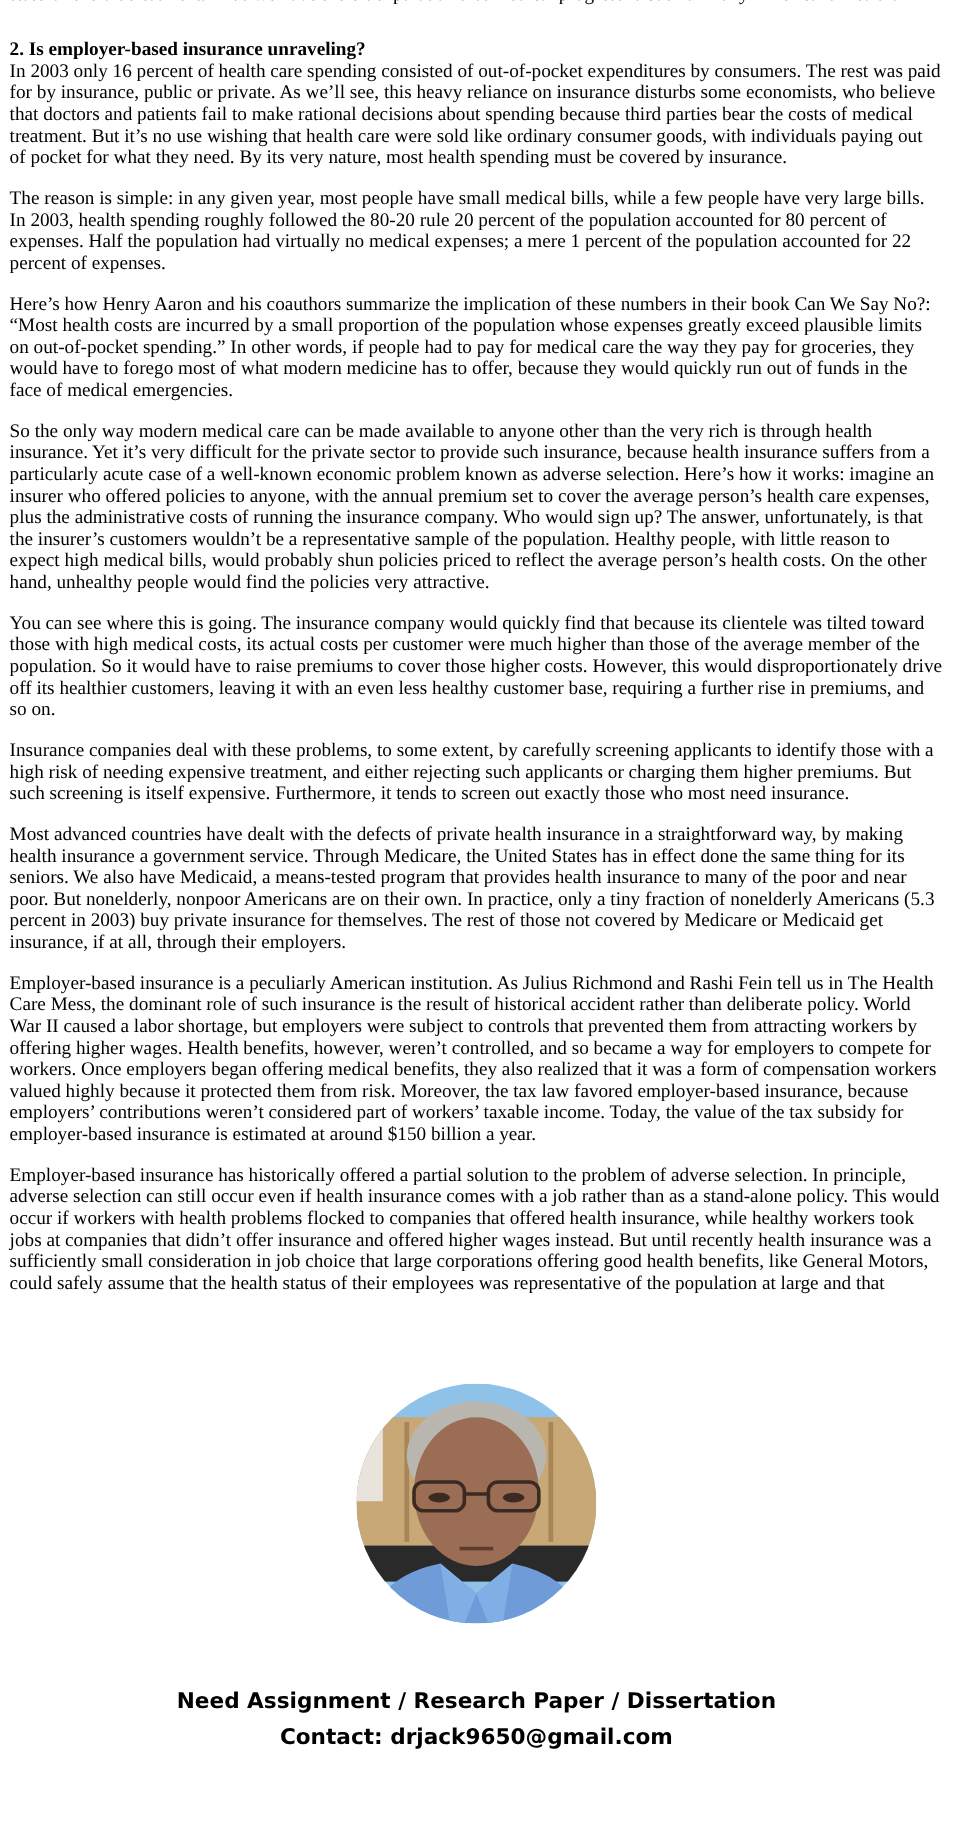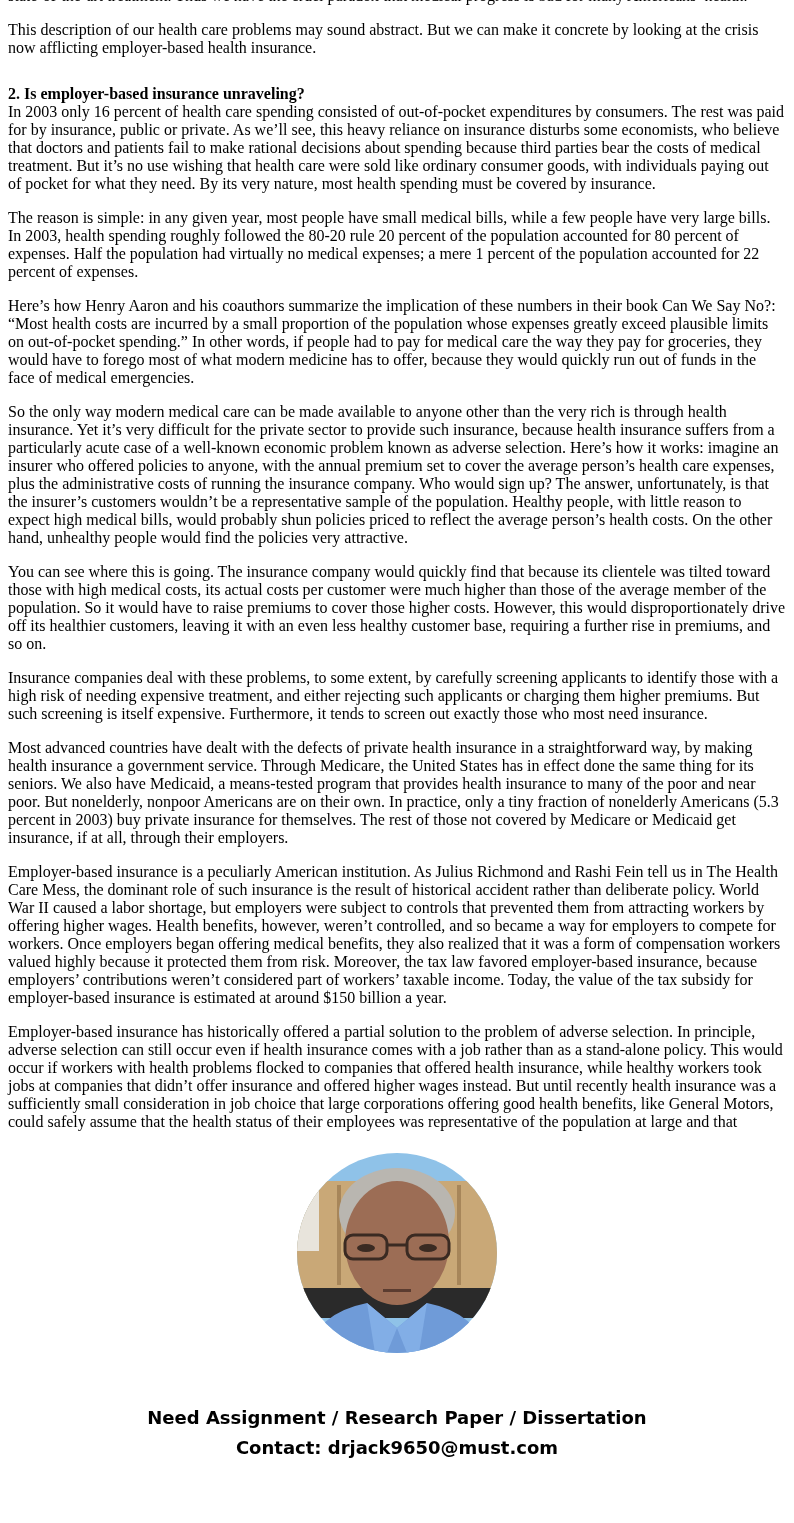--- a/index.html
+++ b/index.html
@@ -42,21 +42,20 @@
       font-size: 18px;
       line-height: 30px;
     }
     .cta div { margin: 0; }
   </style>
 </head>
 <body>
 
 <div class="doc">
   <p>state-of-the-art treatment. Thus we have the cruel paradox that medical progress is bad for many Americans’ health.</p>
-  <p>This description of our health care problems may sound abstract. But we can make it concrete by looking at the crisis now afflicting employer-based health insurance.</p>
   <p>
     <b class="heading">2. Is employer-based insurance unraveling?</b>
     <span>In 2003 only 16 percent of health care spending consisted of out-of-pocket expenditures by consumers. The rest was paid for by insurance, public or private. As we’ll see, this heavy reliance on insurance disturbs some economists, who believe that doctors and patients fail to make rational decisions about spending because third parties bear the costs of medical treatment. But it’s no use wishing that health care were sold like ordinary consumer goods, with individuals paying out of pocket for what they need. By its very nature, most health spending must be covered by insurance.</span>
   </p>
   <p>The reason is simple: in any given year, most people have small medical bills, while a few people have very large bills. In 2003, health spending roughly followed the 80-20 rule 20 percent of the population accounted for 80 percent of expenses. Half the population had virtually no medical expenses; a mere 1 percent of the population accounted for 22 percent of expenses.</p>
   <p>Here’s how Henry Aaron and his coauthors summarize the implication of these numbers in their book Can We Say No?: “Most health costs are incurred by a small proportion of the population whose expenses greatly exceed plausible limits on out-of-pocket spending.” In other words, if people had to pay for medical care the way they pay for groceries, they would have to forego most of what modern medicine has to offer, because they would quickly run out of funds in the face of medical emergencies.</p>
   <p>So the only way modern medical care can be made available to anyone other than the very rich is through health insurance. Yet it’s very difficult for the private sector to provide such insurance, because health insurance suffers from a particularly acute case of a well-known economic problem known as adverse selection. Here’s how it works: imagine an insurer who offered policies to anyone, with the annual premium set to cover the average person’s health care expenses, plus the administrative costs of running the insurance company. Who would sign up? The answer, unfortunately, is that the insurer’s customers wouldn’t be a representative sample of the population. Healthy people, with little reason to expect high medical bills, would probably shun policies priced to reflect the average person’s health costs. On the other hand, unhealthy people would find the policies very attractive.</p>
   <p>You can see where this is going. The insurance company would quickly find that because its clientele was tilted toward those with high medical costs, its actual costs per customer were much higher than those of the average member of the population. So it would have to raise premiums to cover those higher costs. However, this would disproportionately drive off its healthier customers, leaving it with an even less healthy customer base, requiring a further rise in premiums, and so on.</p>
   <p>Insurance companies deal with these problems, to some extent, by carefully screening applicants to identify those with a high risk of needing expensive treatment, and either rejecting such applicants or charging them higher premiums. But such screening is itself expensive. Furthermore, it tends to screen out exactly those who most need insurance.</p>
   <p>Most advanced countries have dealt with the defects of private health insurance in a straightforward way, by making health insurance a government service. Through Medicare, the United States has in effect done the same thing for its seniors. We also have Medicaid, a means-tested program that provides health insurance to many of the poor and near poor. But nonelderly, nonpoor Americans are on their own. In practice, only a tiny fraction of nonelderly Americans (5.3 percent in 2003) buy private insurance for themselves. The rest of those not covered by Medicare or Medicaid get insurance, if at all, through their employers.</p>
@@ -81,14 +80,14 @@
     <ellipse cx="131" cy="95" rx="9" ry="4" fill="#3a2a22"></ellipse>
     <rect x="86" y="136" width="28" height="3" fill="#5b3c30"></rect>
     <path d="M10 200 Q20 160 70 150 L100 175 L130 150 Q180 160 190 200 Z" fill="#6f9bd8"></path>
     <path d="M70 150 L100 175 L90 200 L78 200 Z" fill="#82aee6"></path>
     <path d="M130 150 L100 175 L110 200 L122 200 Z" fill="#82aee6"></path>
   </svg>
 </div>
 
 <div class="cta">
   <div>Need Assignment / Research Paper / Dissertation</div>
-  <div>Contact: drjack9650@must.com</div>
+  <div>Contact: drjack9650@gmail.com</div>
 </div>
 
 </body></html>

